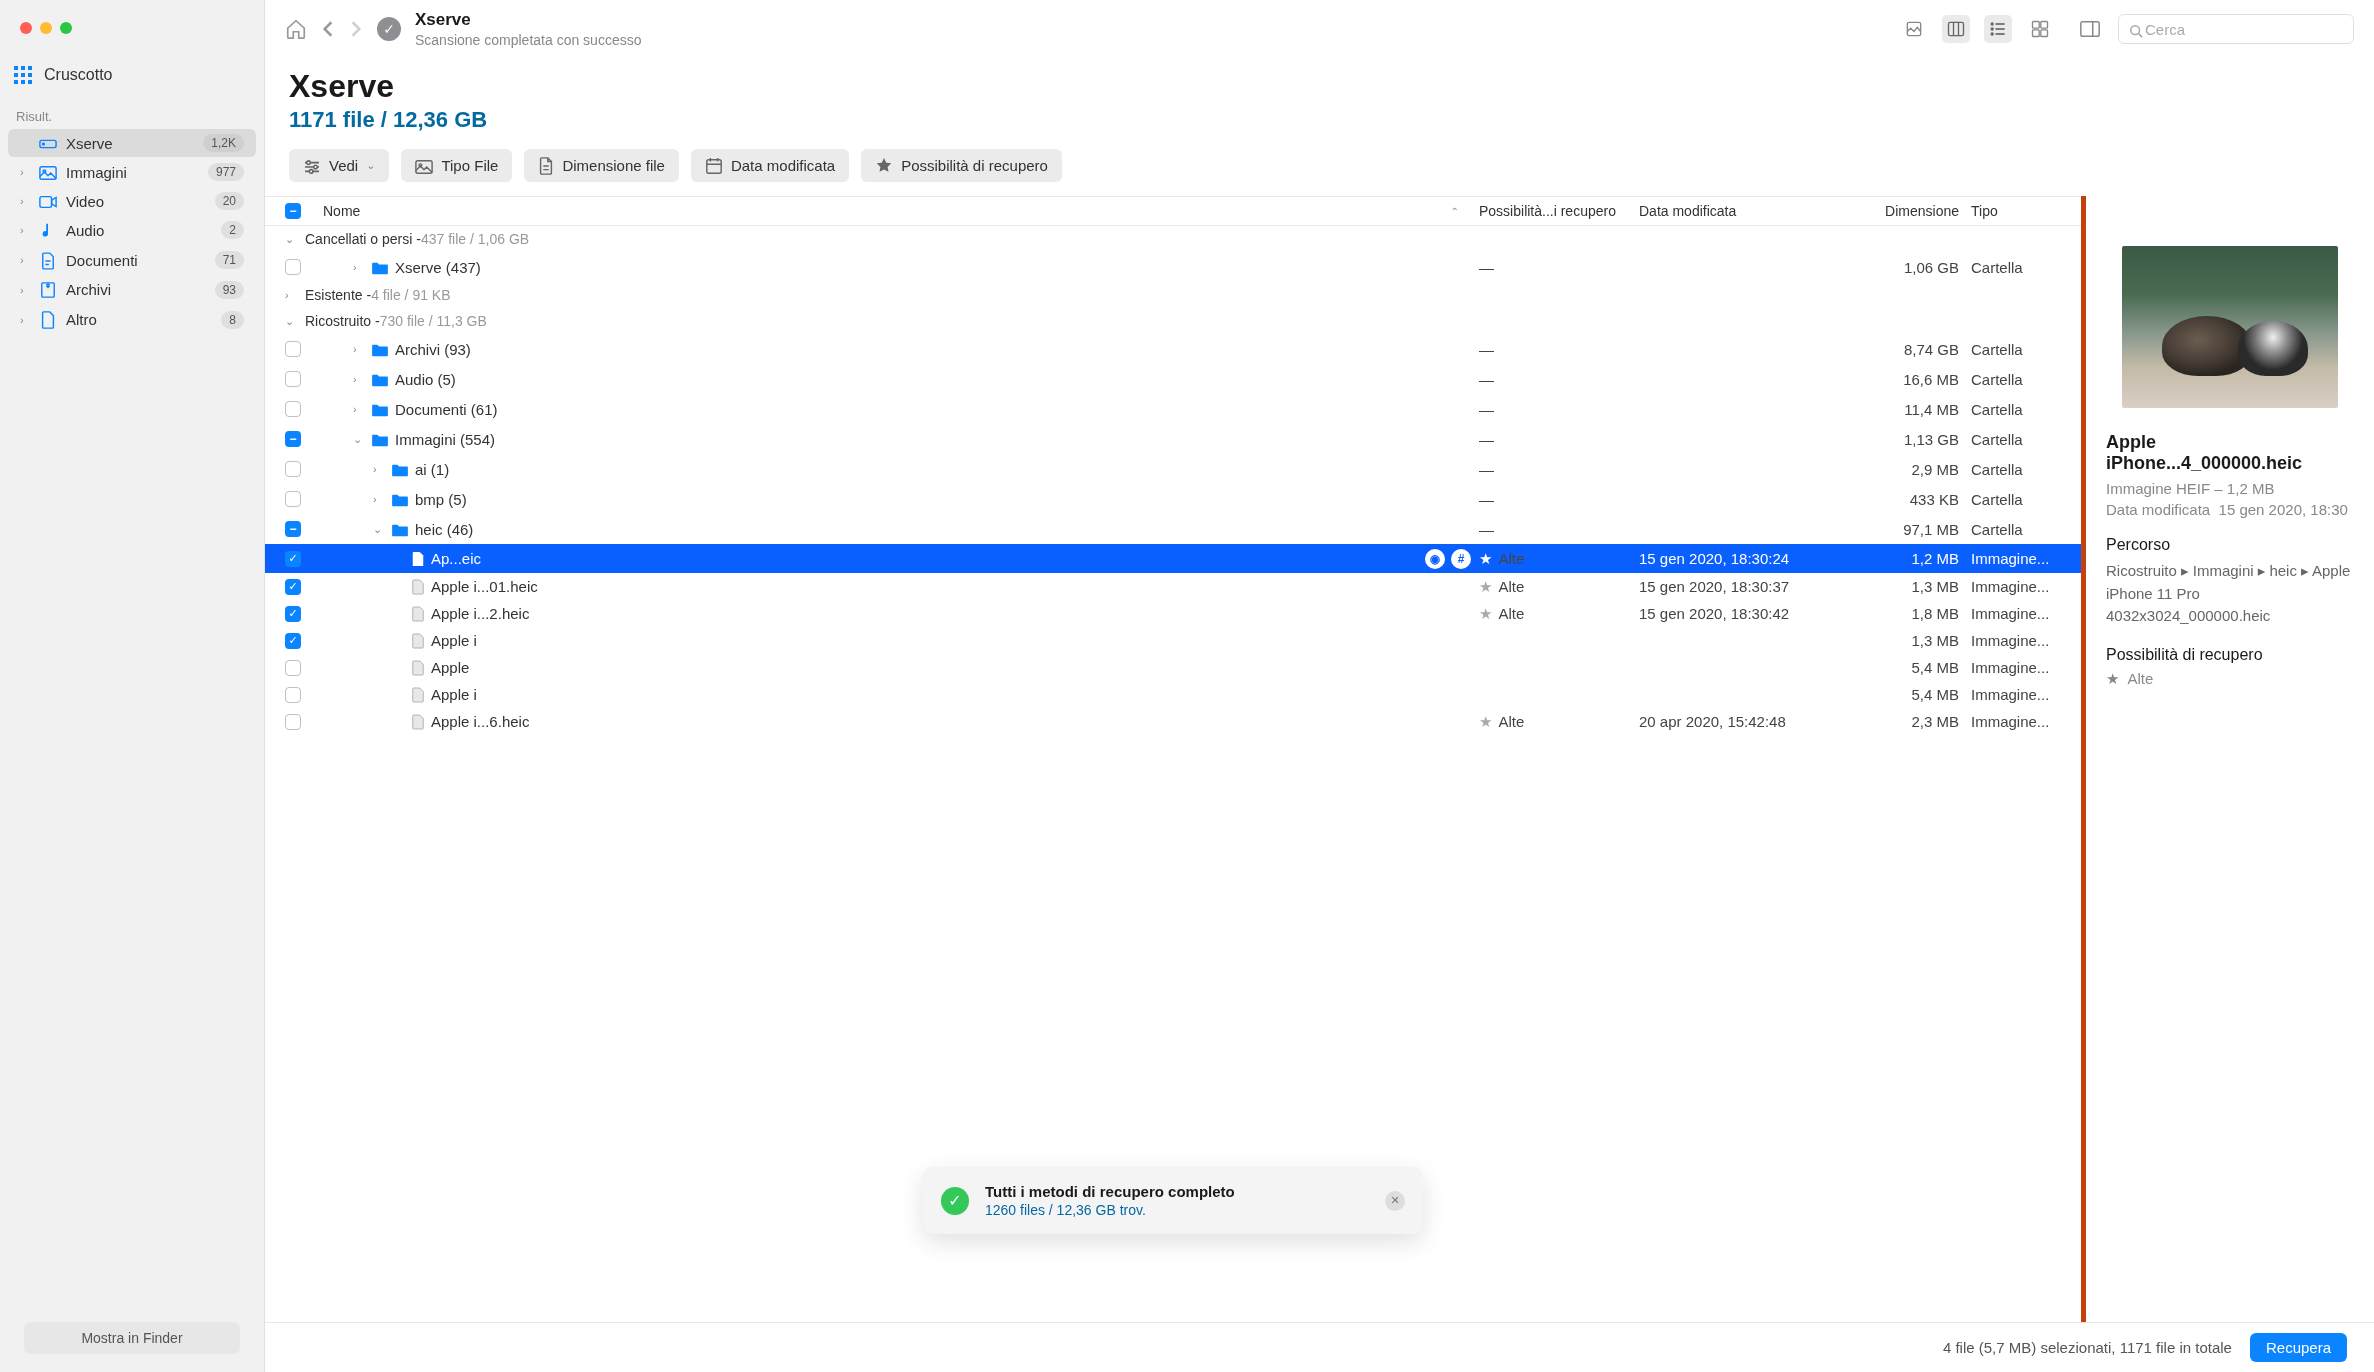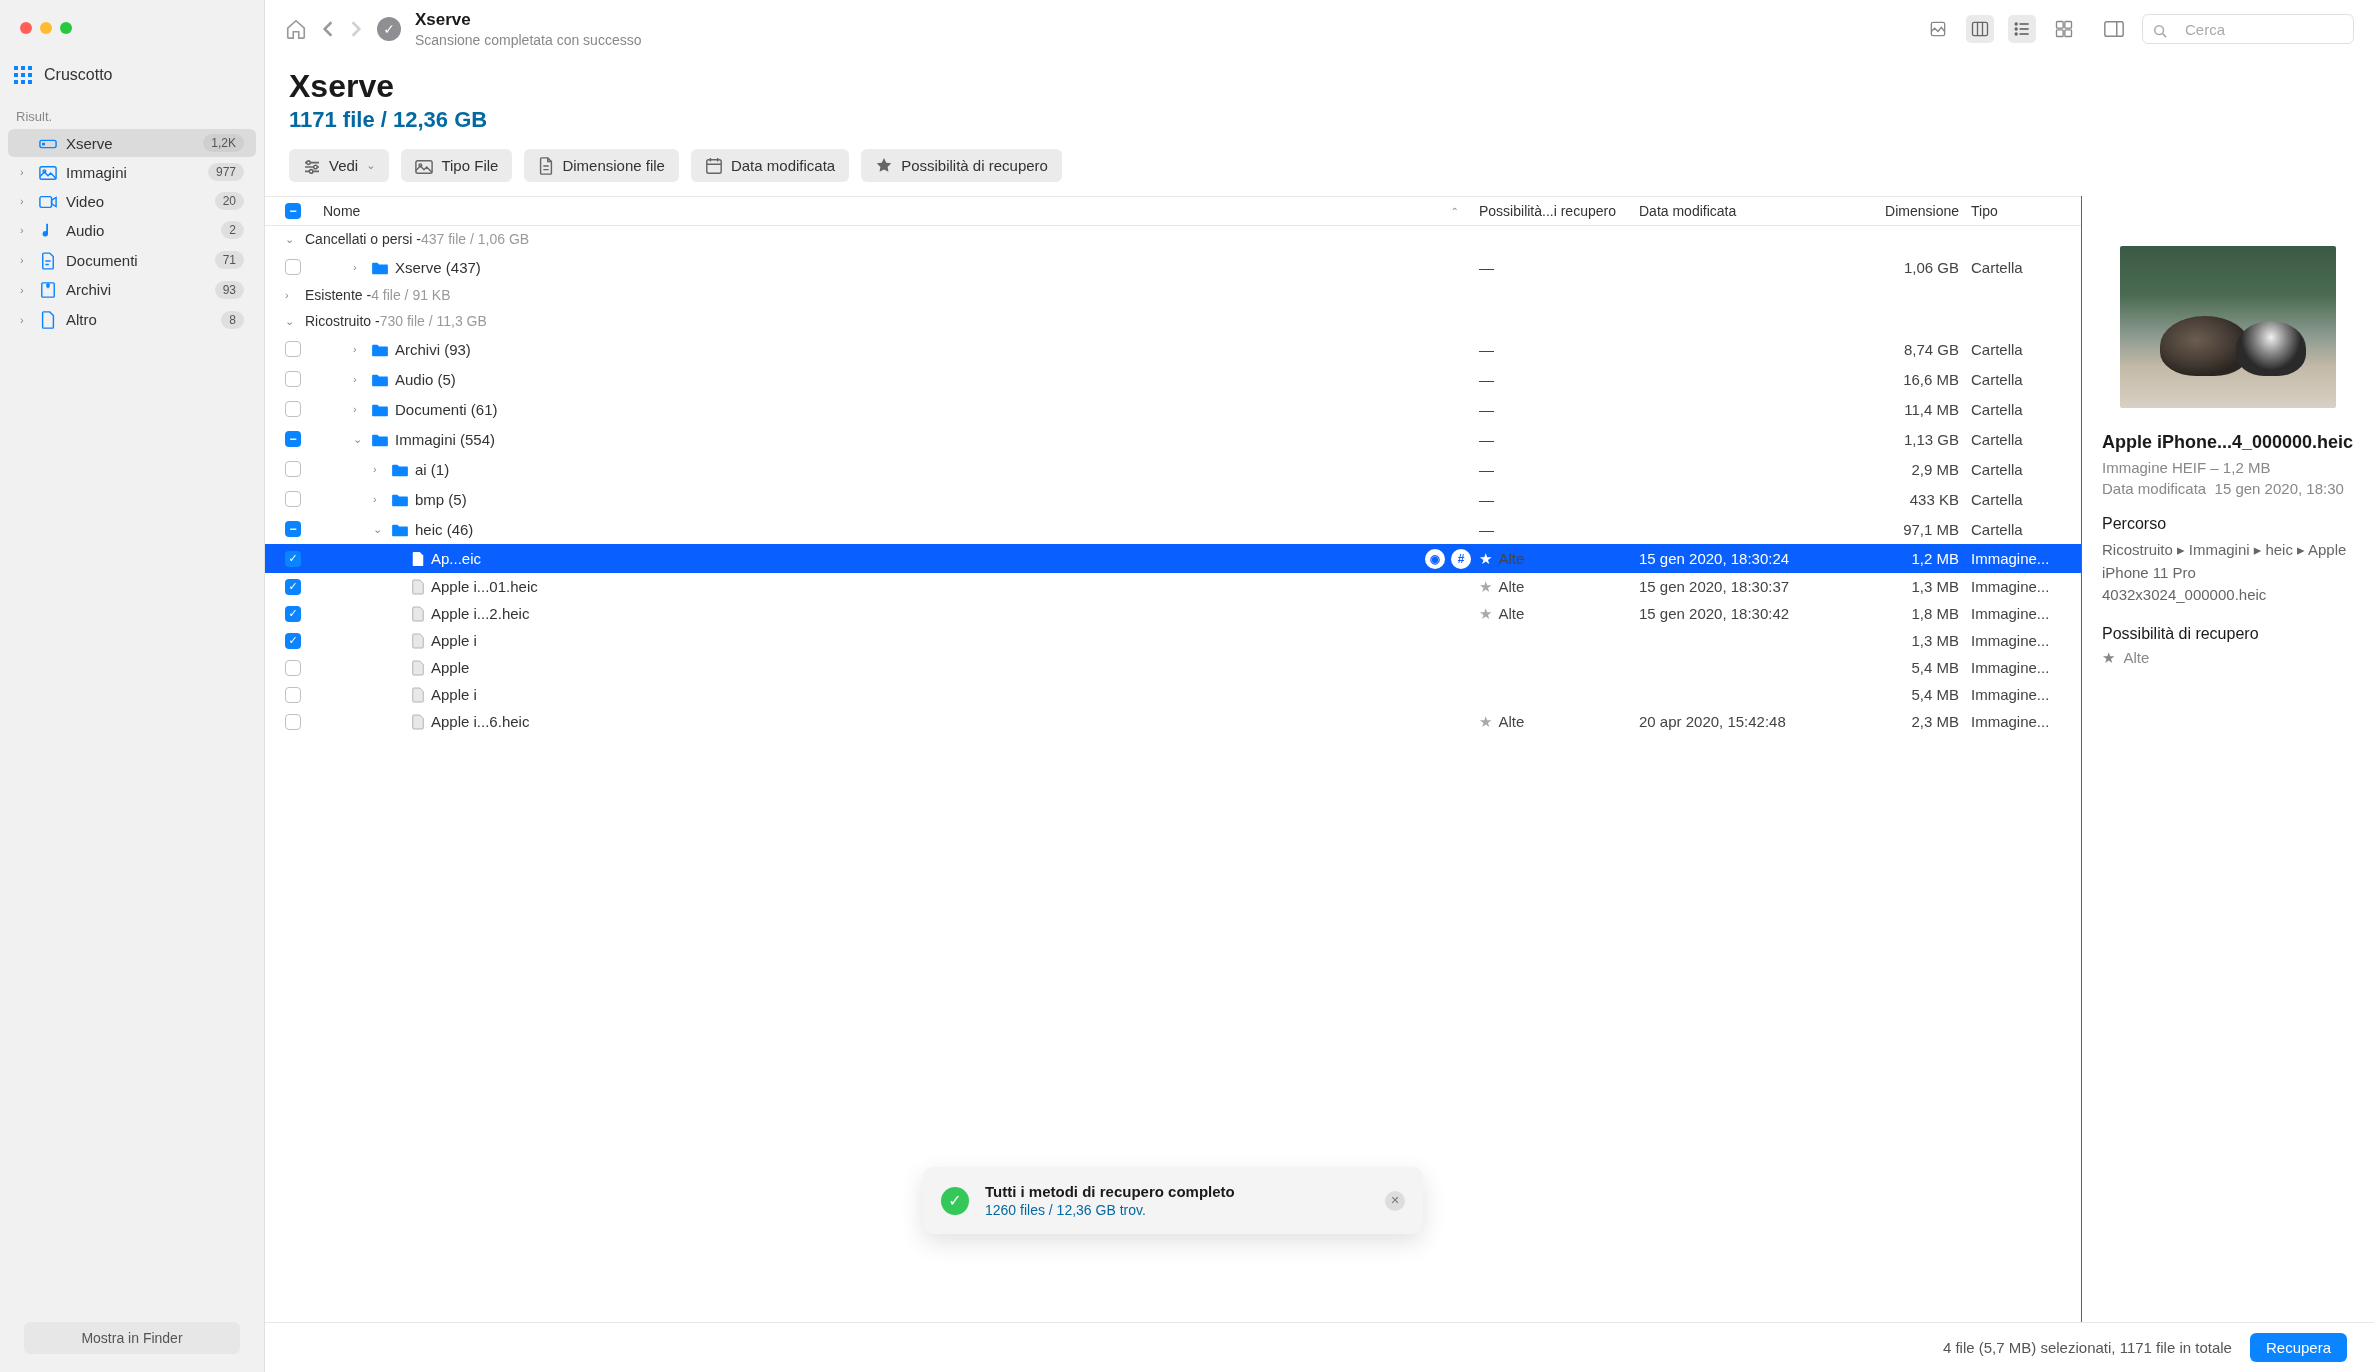--- a/index.html
+++ b/index.html
@@ -23,21 +23,21 @@
 .bottom-btn{margin:auto 24px 18px;background:#e8e7e8;border-radius:6px;padding:8px;text-align:center;font-size:14px;color:#555}
 .main{flex:1;display:flex;flex-direction:column;min-width:0}
 .toolbar{display:flex;align-items:center;padding:10px 20px 12px;gap:14px}
 .tb-icon{color:#999;font-size:22px;display:flex;align-items:center;justify-content:center}
 .tb-check{width:24px;height:24px;background:#8e8e93;border-radius:50%;color:#fff;display:flex;align-items:center;justify-content:center;font-size:14px}
 .tb-title{flex:1}
 .tb-title .t1{font-size:17px;font-weight:700;color:#1a1a1a}
 .tb-title .t2{font-size:14px;color:#888;margin-top:2px}
 .view-btn{width:28px;height:28px;display:flex;align-items:center;justify-content:center;color:#666;border-radius:5px}
 .view-btn.active{background:#eaeaea}
-.search-box{display:flex;align-items:center;gap:18px;border:1px solid #e0e0e0;border-radius:6px;padding:5px 10px;width:212px;color:#aaa;font-size:15px}
+.search-box{display:flex;align-items:center;gap:2px;border:1px solid #e0e0e0;border-radius:6px;padding:5px 10px;width:236px;color:#aaa;font-size:15px}
 .header-section{padding:8px 24px 16px}
 .h1{font-size:32px;font-weight:700;color:#1a1a1a}
 .h2{font-size:22px;font-weight:700;color:#0369a1;margin-top:2px}
 .filter-row{display:flex;gap:12px;padding:0 24px 14px}
 .pill{display:flex;align-items:center;gap:8px;background:#ecebec;border-radius:6px;padding:7px 14px;font-size:15px;color:#333}
 .pill svg,.pill .picon{color:#666}
 .chevd{color:#888;font-size:11px}
 .table-head{display:flex;align-items:center;border-top:1px solid #e8e8e8;border-bottom:1px solid #e8e8e8;padding:6px 0;font-size:14px;color:#333}
 .col-check{width:58px;padding-left:20px}
 .col-name{flex:1;min-width:0;padding-right:10px}
@@ -66,21 +66,21 @@
 .file-row .arrow{color:#888;font-size:11px;width:12px}
 .file-row .fposs{width:160px;color:#444;display:flex;align-items:center;gap:6px}
 .file-row .fdate{width:220px;color:#444}
 .file-row .fsize{width:100px;text-align:right;color:#444}
 .file-row .ftype{width:106px;padding-left:12px;color:#444;white-space:nowrap;overflow:hidden;text-overflow:ellipsis}
 .file-row .fscroll{width:16px}
 .star{color:#aaa}
 .file-row.selected .star{color:#fff}
 .file-row .actions{display:flex;gap:6px;margin-right:8px}
 .action-circ{width:20px;height:20px;border-radius:50%;background:#fff;color:#0a60ff;display:flex;align-items:center;justify-content:center;font-size:12px;font-weight:700}
-.right-panel{width:293px;min-width:293px;border-left:1px solid #c2410c;padding:20px;overflow-y:auto}
+.right-panel{width:293px;min-width:293px;border-left:5px solid #c2410c;padding:20px;overflow-y:auto}
 .preview-img{width:216px;height:162px;margin:30px auto 24px;display:block;background:linear-gradient(180deg,#3b5a45 0%,#4a6b52 30%,#8b9a8f 55%,#c4baa8 75%,#d8d0c4 100%);border-radius:2px;position:relative;overflow:hidden}
 .preview-img::before{content:"";position:absolute;left:40px;top:70px;width:90px;height:60px;background:radial-gradient(ellipse at 40% 40%,#6b5d4f 0%,#4a4038 40%,#2a2520 70%);border-radius:50% 50% 40% 40%}
 .preview-img::after{content:"";position:absolute;right:30px;top:75px;width:70px;height:55px;background:radial-gradient(ellipse at 50% 30%,#f0f0f0 0%,#888 30%,#2a2a2a 60%);border-radius:50% 50% 40% 40%}
 .rp-title{font-size:18px;font-weight:700;color:#1a1a1a;margin-bottom:6px}
 .rp-line{font-size:15px;color:#888;margin-bottom:4px}
 .rp-section{font-size:16px;font-weight:400;color:#1a1a1a;margin-top:18px;margin-bottom:6px}
 .rp-path{font-size:15px;color:#666;line-height:1.5}
 .rp-star-row{display:flex;align-items:center;gap:8px;color:#888;font-size:15px;margin-top:4px}
 .status-bar{display:flex;align-items:center;padding:10px 27px;border-top:1px solid #e8e8e8;font-size:15px}
 .status-bar .stext{margin-left:auto;color:#555}

